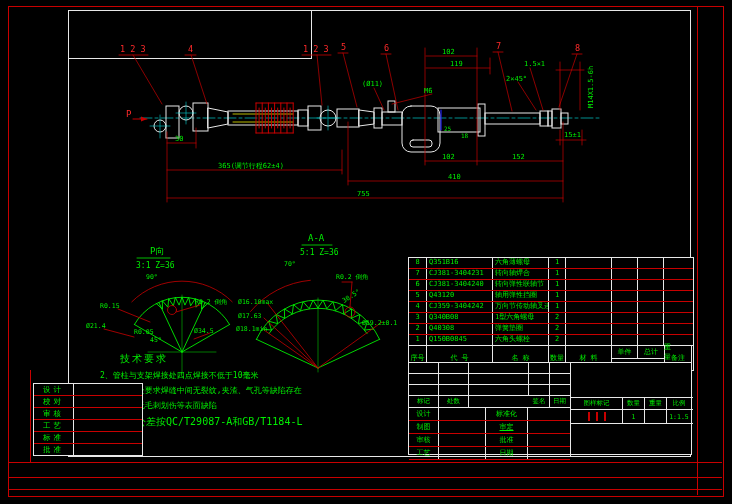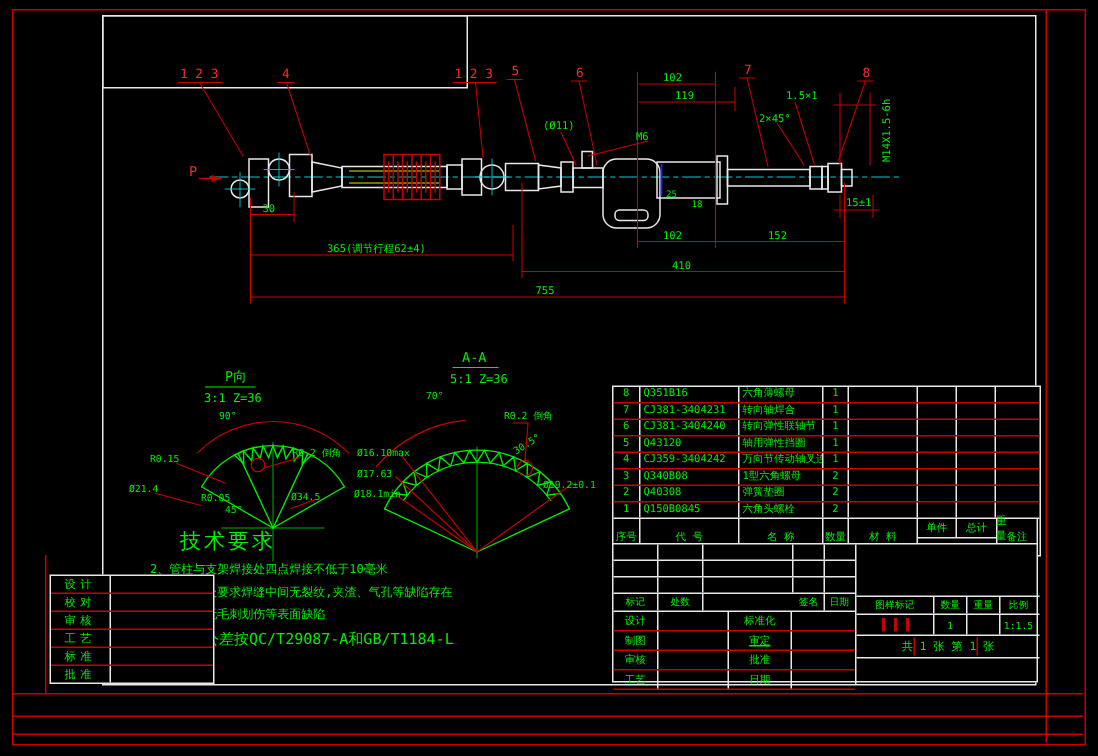--- a/index.html
+++ b/index.html
@@ -53,21 +53,21 @@
               letter-spacing:1px;white-space:nowrap;}
   
   #lsign{left:33px;top:383px;width:108px;border:1px solid #e8e8e8;background:#000;}
   .lrow{display:flex;height:11px;border-bottom:1px solid #c80000;}
   .lrow:last-child{border-bottom:none;}
   .lrow .lab{width:40px;box-sizing:border-box;border-right:1px solid #e8e8e8;color:#00ee00;font-size:7.5px;
              display:flex;align-items:center;justify-content:center;letter-spacing:3px;}
   .lrow .blank{flex:1;}
   
   #tech{left:100px;top:352px;width:300px;}
-  #tech-heading{color:#00ee00;font-size:14px;margin-left:20px;letter-spacing:2px;}
+  #tech-heading{color:#00ee00;font-size:10px;margin-left:20px;letter-spacing:2px;}
   .tech-item{color:#00ee00;font-size:8px;margin-top:4px;white-space:nowrap;}
 </style>
 </head>
 <body>
 
 <div id="canvas">
 
   <div class="abs" style="left:8px;top:6px;width:714px;height:489px;border:1px solid #c80000;"></div>
   <div class="abs" style="left:68px;top:10px;width:621px;height:445px;border:1px solid #e8e8e8;"></div>
   <div class="abs" style="left:68px;top:10px;width:242px;height:47px;border:1px solid #e8e8e8;"></div>
@@ -486,25 +486,20 @@
       <div class="stamp-val">
         <div class="s1">
             <span class="tick"></span>
             <span class="tick"></span>
             <span class="tick"></span>
           </div>
         <div class="s2">1</div>
         <div class="s3"></div>
         <div class="s4">1:1.5</div>
       </div>
-      <div id="sheetrow">
-        <span>共 1 张   第 1 张</span>
-        <span class="abs redline" style="left:38px;top:1px;width:1px;height:12px;"></span>
-        <span class="abs redline" style="left:80px;top:1px;width:1px;height:12px;"></span>
-      </div>
     </div>
   </div>
 
   <div id="lsign" class="abs">
       <div class="lrow">
         <div class="lab">设计</div>
         <div class="blank"></div>
       </div>
       <div class="lrow">
         <div class="lab">校对</div>

